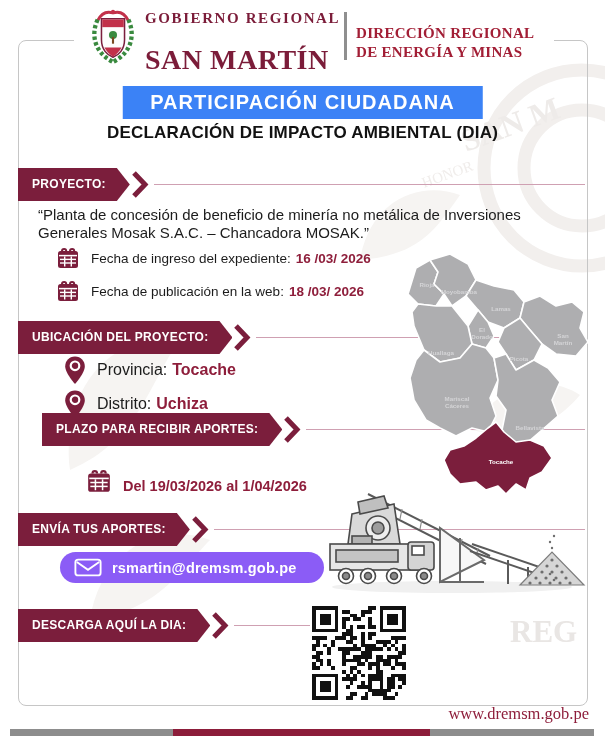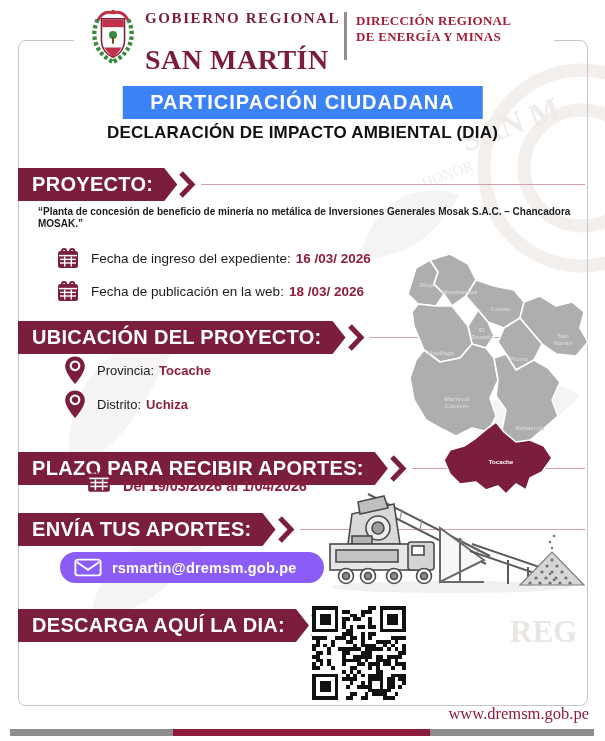--- a/index.html
+++ b/index.html
@@ -19,53 +19,53 @@
   }
   .header-mask { position:absolute; left:74px; top:34px; width:480px; height:12px; background:#fff; z-index:2; }
 
   
   .header { position:absolute; left:0; top:0; width:560px; height:72px; z-index:3; }
   .emblem { position:absolute; left:88px; top:7px; }
   .org-block { position:absolute; left:145px; top:10px; color:#7b1c39; font-family:"Liberation Serif",serif; }
   .org-small { font-size:15px; font-weight:bold; letter-spacing:1.6px; }
   .org-name  { font-size:28px; font-weight:bold; letter-spacing:0.5px; margin-top:17px; }
   .hdr-divider { position:absolute; left:344px; top:12px; width:3px; height:48px; background:#8f8f8f; }
-  .dept-block { position:absolute; left:356px; top:13px; color:#a21e35; font-family:"Liberation Serif",serif;
-                font-size:13px; font-weight:bold; line-height:1.25; letter-spacing:0.3px; }
+  .dept-block { position:absolute; left:356px; top:24px; color:#a21e35; font-family:"Liberation Serif",serif;
+                font-size:15px; font-weight:bold; line-height:1.25; letter-spacing:0.3px; }
 
   
   .main-banner {
     position:absolute; top:86px; left:50%; transform:translateX(-50%);
     background:#3b82f6; color:#fff; font-size:20px; font-weight:bold; letter-spacing:1px;
     padding:5px 28px; z-index:3; white-space:nowrap;
   }
   .subtitle {
     position:absolute; top:123px; left:0; width:605px; text-align:center;
     color:#121212; font-size:17px; font-weight:bold; z-index:3; letter-spacing:0.2px;
   }
 
   
   .section { position:absolute; left:18px; height:33px; display:flex; align-items:center; z-index:3; }
   .ribbon-body {
-    background:#7b1e3c; color:#fff; font-size:20px; font-weight:bold; letter-spacing:0.3px;
+    background:#7b1e3c; color:#fff; font-size:12px; font-weight:bold; letter-spacing:0.3px;
     height:33px; line-height:33px; padding:0 24px 0 14px; white-space:nowrap;
     clip-path:polygon(0 0, calc(100% - 13px) 0, 100% 50%, calc(100% - 13px) 100%, 0 100%);
   }
   .ribbon-chevron { flex:0 0 auto; margin-left:2px; }
   .ribbon-line { flex:1 1 auto; height:0; border-top:1.4px solid #cfa0b2; margin-left:5px; }
 
   
   .desc {
     position:absolute; left:38px; top:206px; width:540px; z-index:3;
-    color:#1c1c1c; font-size:10px; font-weight:bold; line-height:1.22;
+    color:#1c1c1c; font-size:15px; font-weight:normal; line-height:1.22;
   }
   .icon-row { position:absolute; display:flex; align-items:center; z-index:3; color:#1c1c1c; font-size:13.5px; }
   .icon-row .ic { flex:0 0 auto; margin-right:11px; display:flex; }
   .icon-row .val { font-weight:bold; color:#8e1e3b; margin-left:5px; }
-  .row-loc { font-size:13px; }
+  .row-loc { font-size:16px; }
 
   .email-pill {
     position:absolute; left:60px; top:552px; width:264px; height:31px; border-radius:17px;
     background:#8b5cf6; display:flex; align-items:center; gap:10px; padding-left:14px;
     box-sizing:border-box; z-index:3; cursor:pointer;
   }
   .email-pill span { color:#fff; font-size:14.5px; font-weight:bold; letter-spacing:0.2px; }
 
   .qr-box { position:absolute; left:312px; top:606px; width:94px; height:94px; z-index:4; background:#fff; }
 
@@ -195,21 +195,21 @@
   <span class="ic">
     <svg width="22" height="30" viewBox="0 0 22 30">
       <path d="M11,1.5 C17,1.5 20.8,6 20.8,11.5 C20.8,18 11,29 11,29 C11,29 1.2,18 1.2,11.5 C1.2,6 5,1.5 11,1.5 Z" fill="#7b1e3c"></path>
       <circle cx="11" cy="10.8" r="4.3" fill="none" stroke="#fff" stroke-width="2.2"></circle>
     </svg>
   </span>
   <span class="lbl">Distrito:</span>
   <span class="val">Uchiza</span>
 </div>
 
-<div class="section" style="top:452px; right:20px;">
+<div class="section" style="top:413px; right:20px;padding-left:24px;">
   <div class="ribbon-body">PLAZO PARA RECIBIR APORTES:</div>
   <svg class="ribbon-chevron" width="17" height="33" viewBox="0 0 17 33">
       <polyline points="2,5 13,16.5 2,28" fill="none" stroke="#7b1e3c" stroke-width="5"></polyline>
     </svg>
   <div class="ribbon-line"></div>
 </div>
 
 <div class="icon-row" style="left:86px; top:468px; font-size:14.5px;align-items:flex-end;">
   <span class="ic">
     <svg width="26" height="26" viewBox="0 0 24 24">

